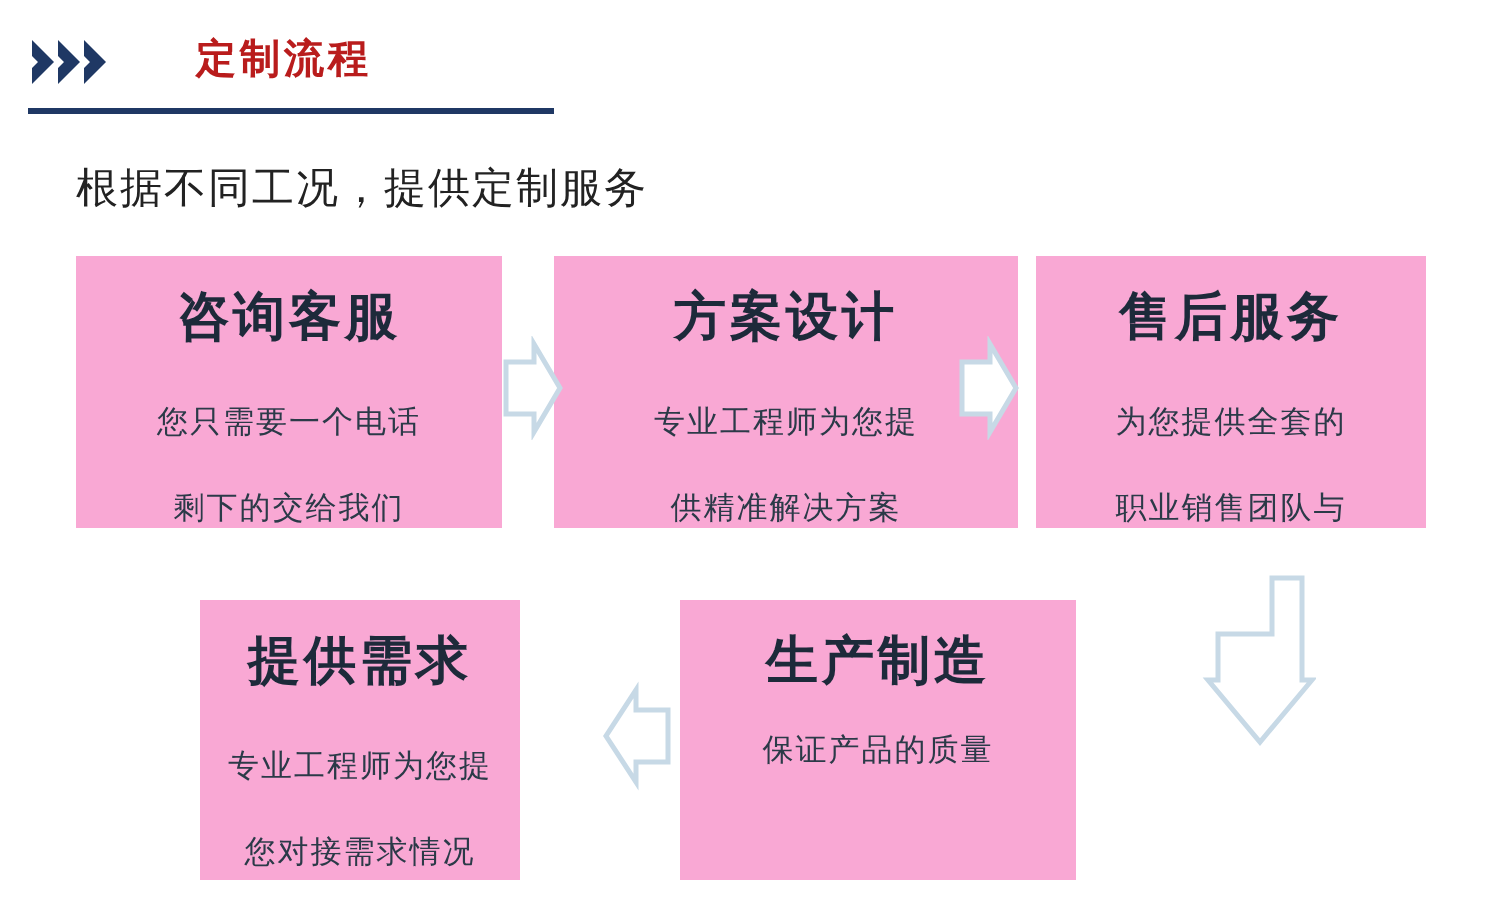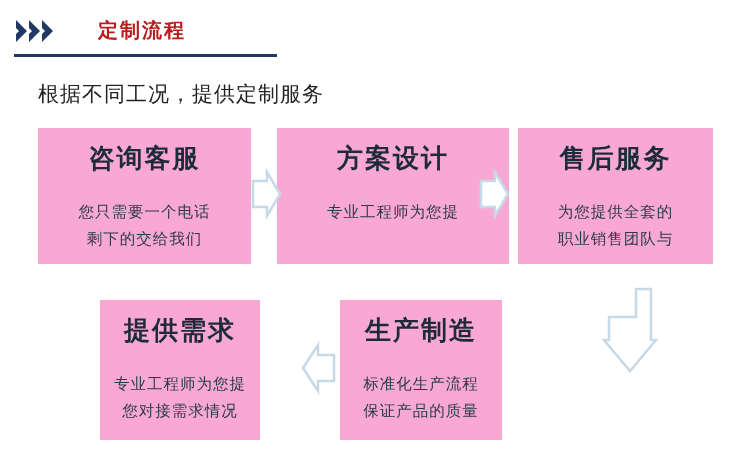--- a/index.html
+++ b/index.html
@@ -69,21 +69,21 @@
     color: #1d2a3a;
     letter-spacing: 2px;
     line-height: 1.1;
     margin-top: 16px;
   }
   .card-line {
     font-size: 15.5px;
     color: #2b3a48;
     letter-spacing: 1px;
     line-height: 1.62;
-    margin-top: 2px;
+    margin-top: 18px;
   }
   .card-line.first {
     margin-top: 26px;
   }
   .arrow-svg {
     position: absolute;
   }
   .arrow-svg path {
     fill: #ffffff;
     stroke: #c7d9e6;
@@ -108,37 +108,37 @@
 
 <div class="card" style="left:38px; top:128px; width:213px; height:136px;">
   <div class="card-title">咨询客服</div>
   <div class="card-line first">您只需要一个电话</div>
   <div class="card-line">剩下的交给我们</div>
 </div>
 
 <div class="card" style="left:277px; top:128px; width:232px; height:136px;">
   <div class="card-title">方案设计</div>
   <div class="card-line first">专业工程师为您提</div>
+  <div class="card-line">供精准解决方案</div>
 </div>
 
 <div class="card" style="left:518px; top:128px; width:195px; height:136px;">
   <div class="card-title">售后服务</div>
   <div class="card-line first">为您提供全套的</div>
   <div class="card-line">职业销售团队与</div>
 </div>
 
 <div class="card" style="left:100px; top:300px; width:160px; height:140px;">
   <div class="card-title">提供需求</div>
   <div class="card-line first">专业工程师为您提</div>
   <div class="card-line">您对接需求情况</div>
 </div>
 
-<div class="card" style="left:340px; top:300px; width:162px; height:140px;">
+<div class="card" style="left:340px; top:300px; width:198px; height:140px;">
   <div class="card-title">生产制造</div>
-  <div class="card-line first">标准化生产流程</div>
   <div class="card-line">保证产品的质量</div>
 </div>
 
 <svg class="arrow-svg" style="left:250px; top:168px; width:32px; height:52px;" viewBox="0 0 32 52">
   <path d="M3 13 L17 13 L17 4 L30 26 L17 48 L17 39 L3 39 Z"></path>
 </svg>
 
 <svg class="arrow-svg" style="left:478px; top:168px; width:32px; height:52px;" viewBox="0 0 32 52">
   <path d="M3 13 L17 13 L17 4 L30 26 L17 48 L17 39 L3 39 Z"></path>
 </svg>

